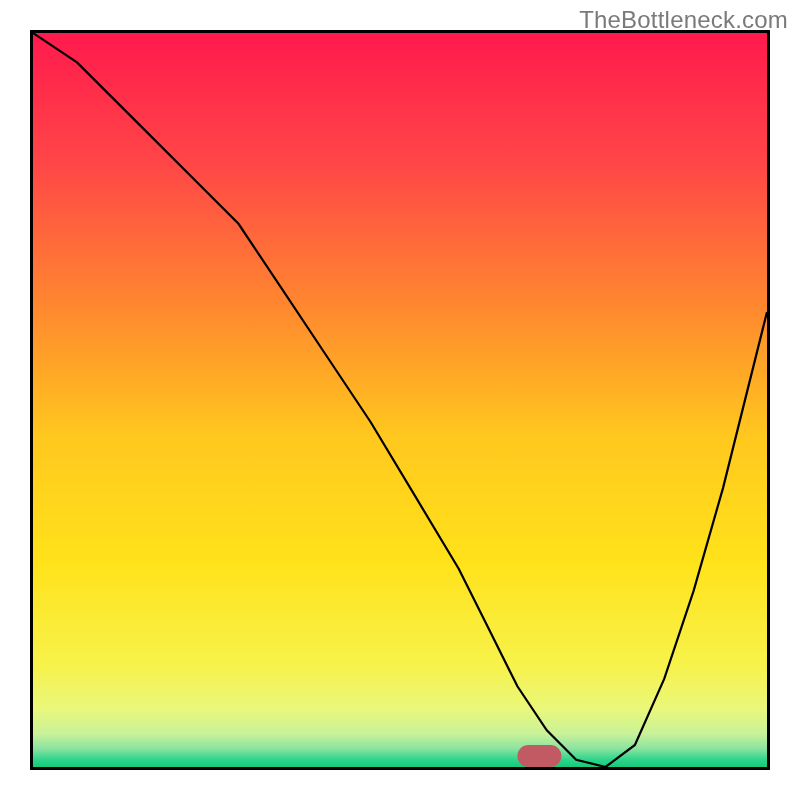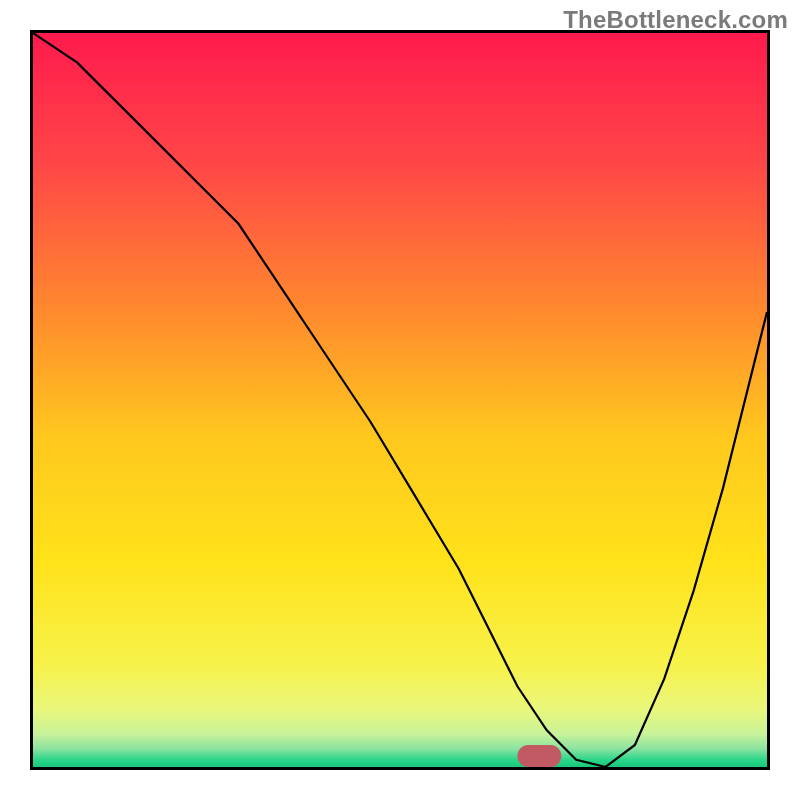--- a/index.html
+++ b/index.html
@@ -14,21 +14,21 @@
   .frame {
     position: relative;
     width: 800px;
     height: 800px;
   }
   .watermark {
     position: absolute;
     top: 6px;
     right: 12px;
     font-size: 24px;
-    font-weight: 700;
+    font-weight: 400;
     color: #7a7a7a;
     letter-spacing: 0.2px;
   }
   .plot-border {
     position: absolute;
     left: 30px;
     top: 30px;
     width: 740px;
     height: 740px;
     border: 3px solid #000;

